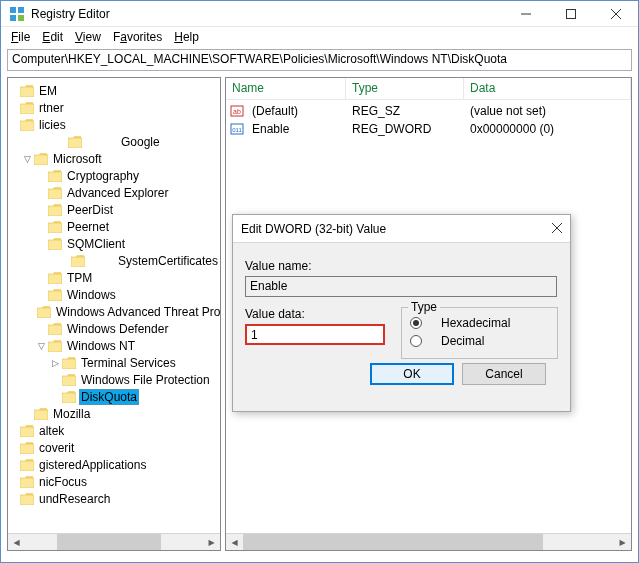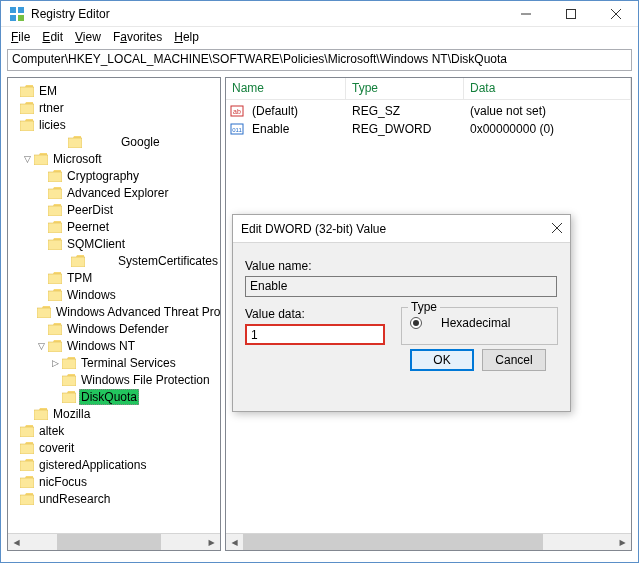--- a/index.html
+++ b/index.html
@@ -15,21 +15,21 @@
 .pathbar { height: 22px; margin: 2px 6px; border: 1px solid #abadb3; padding: 2px 4px; font-size: 12px; background: #fff; white-space: nowrap; overflow: hidden; }
 .workspace { display: flex; height: 484px; padding: 4px 6px 6px 6px; gap: 4px; }
 .pane { border: 1px solid #828790; background: #fff; position: relative; overflow: hidden; }
 .tree-pane { width: 214px; }
 .list-pane { flex: 1; }
 .tree { padding: 4px 0 0 0; overflow: hidden; height: calc(100% - 17px); }
 .tree-row { display: flex; align-items: center; height: 17px; white-space: nowrap; }
 .expander { width: 11px; text-align: center; color: #666; font-size: 9px; display: inline-block; }
 .folder-icon { width: 14px; height: 12px; margin: 0 3px 0 1px; display: inline-block; }
 .tree-label { padding: 0 2px; }
-.tree-label.selected { background: #22c55e; border: 1px dotted #888; padding: 0 1px; }
+.tree-label.selected { background: #0ea5e9; border: 1px dotted #888; padding: 0 1px; }
 .hscroll { height: 17px; background: #f0f0f0; border-top: 1px solid #d5d5d5; display: flex; align-items: stretch; position: absolute; bottom: 0; left: 0; right: 0; }
 .hscroll .btn { width: 17px; background: #f0f0f0; display: flex; align-items: center; justify-content: center; color: #606060; font-size: 8px; }
 .hscroll .track { flex: 1; background: #f0f0f0; position: relative; }
 .hscroll .thumb { position: absolute; height: 100%; background: #cdcdcd; }
 .list-header { display: flex; height: 22px; border-bottom: 1px solid #e8e8e8; }
 .list-col { padding: 3px 6px; border-right: 1px solid #e8e8e8; color: #15803d; }
 .list-rows { padding-top: 2px; }
 .list-row { display: flex; height: 18px; align-items: center; }
 .cell { padding: 0 6px; }
 .val-icon { width: 14px; height: 14px; margin-left: 4px; margin-right: 2px; }
@@ -42,21 +42,21 @@
 .textbox.readonly { background: #f0f0f0; }
 .lower { display: flex; gap: 12px; }
 .value-data-wrap { flex: 0 0 144px; }
 .value-data-input { width: 140px; height: 21px; border: 2px solid #d93025; padding: 2px 4px; background: #fff; font-family: inherit; font-size: 12px; outline: none; }
 .groupbox { flex: 1; border: 1px solid #c0c0c0; padding: 6px 8px 8px 8px; position: relative; }
 .groupbox .legend { position: absolute; top: -8px; left: 6px; background: #f0f0f0; padding: 0 3px; font-size: 12px; }
 .radio-row { display: flex; align-items: center; height: 18px; gap: 19px; }
 .radio { width: 12px; height: 12px; border-radius: 50%; border: 1px solid #555; display: inline-flex; align-items: center; justify-content: center; background: #fff; }
 .radio.checked::after { content: ""; width: 6px; height: 6px; border-radius: 50%; background: #333; }
 .dlg-buttons { display: flex; justify-content: flex-end; gap: 8px; padding: 4px 12px 0 0; }
-.dlg-btn { width: 64px; height: 22px; border: 1px solid #adadad; background: #e1e1e1; display: flex; align-items: center; justify-content: center; text-align: right; }
+.dlg-btn { width: 84px; height: 22px; border: 1px solid #adadad; background: #e1e1e1; display: flex; align-items: center; justify-content: center; text-align: right; }
 .dlg-btn.primary { border: 2px solid #0078d7; background: #e5f1fb; }
 </style>
 </head>
 <body>
 
 <div class="titlebar">
   <span class="app-icon">
     <svg width="16" height="16" viewBox="0 0 16 16">
         <rect x="1" y="1" width="6" height="6" fill="#3a9bdc"></rect>
         <rect x="9" y="1" width="6" height="6" fill="#3a9bdc"></rect>
@@ -358,20 +358,24 @@
       <div class="value-data-wrap">
         <div class="field-label">Value data:</div>
         <input class="value-data-input" value="1" style="">
       </div>
       <div class="groupbox">
         <span class="legend">Type</span>
         <div class="radio-row">
             <span class="radio checked"></span>
             <span>Hexadecimal</span>
           </div>
+        <div class="radio-row">
+            <span class="radio"></span>
+            <span>Decimal</span>
+          </div>
       </div>
     </div>
     <div class="dlg-buttons">
       <div class="dlg-btn primary">OK</div>
       <div class="dlg-btn">Cancel</div>
     </div>
   </div>
 </div>
 
 </body></html>

